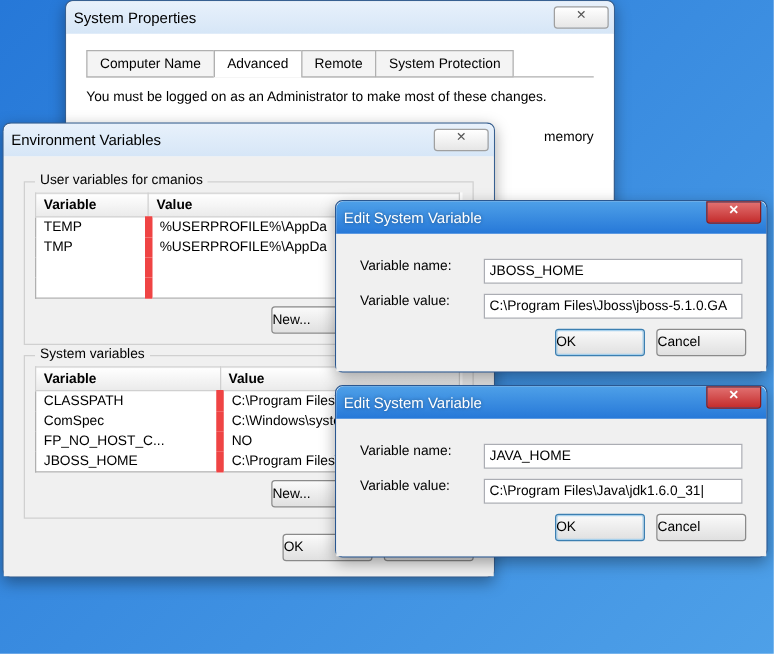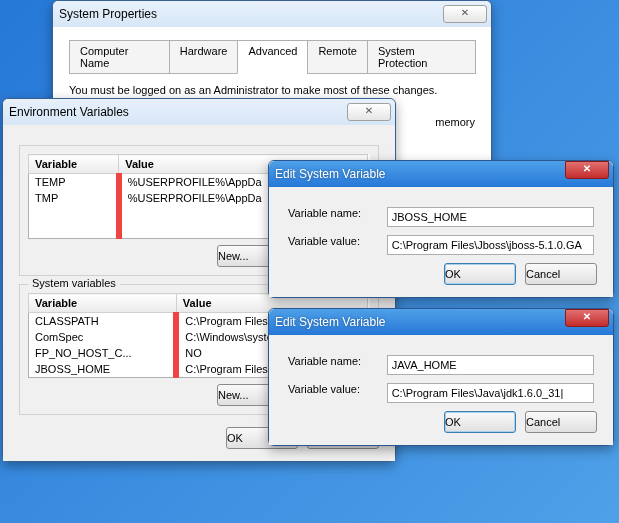--- a/index.html
+++ b/index.html
@@ -33,39 +33,39 @@
 <body>
 
 <div class="win sysprop" style="left:52px;top:0;width:440px;height:200px">
   <div class="titlebar">
     <span class="ttl">System Properties</span>
     <div class="xbox">✕</div>
   </div>
   <div class="body">
     <div class="tabs">
       <div class="tab">Computer Name</div>
-      <div class="tab">Hardware</div>
       <div class="tab active">Advanced</div>
       <div class="tab">Remote</div>
       <div class="tab">System Protection</div>
     </div>
     <div style="margin:6px 0">You must be logged on as an Administrator to make most of these changes.</div>
     <div style="text-align:right;margin-top:20px">
       <span>memory</span>
     </div>
   </div>
 </div>
 
 <div class="win" style="left:2px;top:98px;width:394px">
   <div class="titlebar">
     <span class="ttl">Environment Variables</span>
     <div class="xbox">✕</div>
   </div>
   <div class="body">
     <div class="group">
+      <span class="glabel">User variables for cmanios</span>
       <table class="tbl">
         <tbody>
             <tr>
               <th>Variable</th>
               <th>Value</th>
             </tr>
         <tr>
               <td>TEMP</td>
               <td>%USERPROFILE%\AppDa</td>
             </tr>

